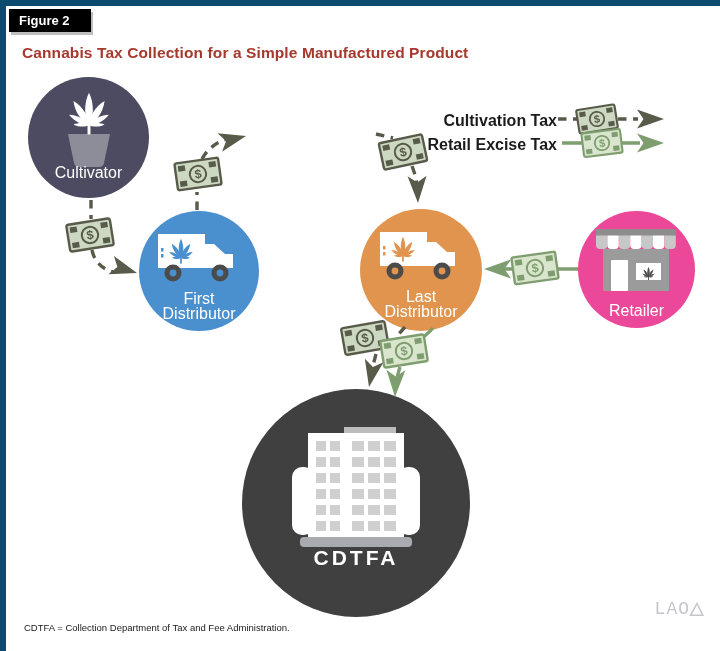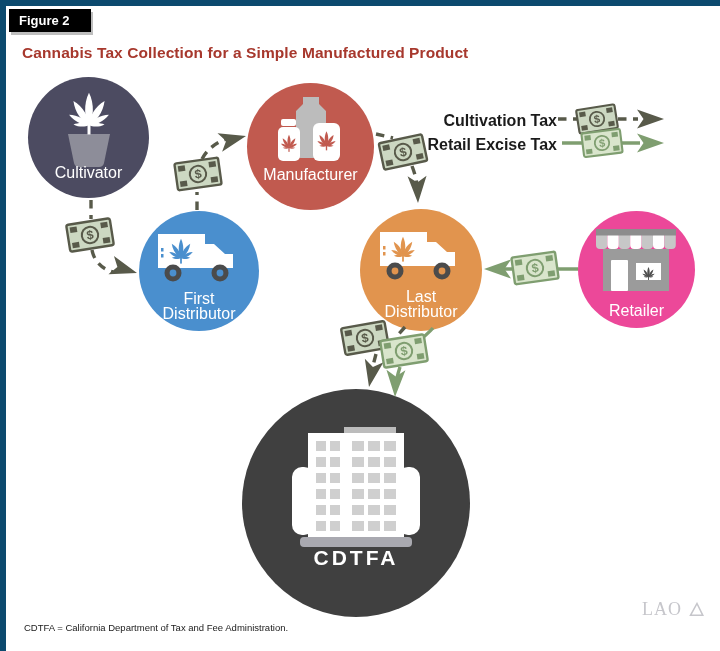--- a/index.html
+++ b/index.html
@@ -35,23 +35,22 @@
   #node-cdtfa .node-label{bottom:52px;font-size:21px;letter-spacing:3px;font-weight:600;}
   .legend-label{
     position:absolute;right:167px;text-align:center;font-size:16px;
     font-weight:bold;color:#1b1b1b;white-space:nowrap;
   }
   .footnote{
     position:absolute;left:18px;top:616px;font-size:9.5px;color:#1a1a1a;
   }
   .lao-logo{
     position:absolute;right:20px;top:593px;display:flex;align-items:center;
-    font-family:Liberation Serif, serif;font-size:18px;color:#c6c6cb;
+    font-family:Liberation Mono, monospace;font-size:18px;color:#c6c6cb;
     letter-spacing:1px;
-    gap:8px;
   }
   .icon-abs{position:absolute;}
 </style>
 </head>
 <body>
 
 <div class="canvas">
 
   <svg width="0" height="0" style="position:absolute" xmlns="http://www.w3.org/2000/svg" xmlns:xlink="http://www.w3.org/1999/xlink" aria-hidden="true">
     <defs>
@@ -92,31 +91,20 @@
   <h1 class="title">Cannabis Tax Collection for a Simple Manufactured Product</h1>
 
   <div class="node" id="node-cultivator">
     <svg class="icon-abs" style="left:0;top:0" width="121" height="121" xmlns="http://www.w3.org/2000/svg" xmlns:xlink="http://www.w3.org/1999/xlink">
       <path d="M40 57 L82 57 L76 86 Q75 90 71 90 L51 90 Q47 90 46 86 Z" fill="#8d8d99"></path>
       <use xlink:href="#leaf" href="#leaf" fill="#ffffff" transform="translate(61,48) scale(1.35)"></use>
     </svg>
     <div class="node-label" style="bottom:18px">Cultivator</div>
   </div>
 
-  <div class="node" id="node-manufacturer">
-    <svg class="icon-abs" style="left:24px;top:12px" width="80" height="80" xmlns="http://www.w3.org/2000/svg" xmlns:xlink="http://www.w3.org/1999/xlink">
-      <path d="M32 2 h16 v7 l7 7 v42 q0 5 -5 5 h-20 q-5 0 -5 -5 v-42 l7 -7 z" fill="#bcbcbc"></path>
-      <rect x="10" y="24" width="15" height="7" rx="2" fill="#fff"></rect>
-      <rect x="7" y="32" width="22" height="34" rx="5" fill="#fff"></rect>
-      <use xlink:href="#leaf" href="#leaf" fill="#c15a4f" transform="translate(18,53) scale(0.55)"></use>
-      <rect x="42" y="28" width="27" height="38" rx="6" fill="#fff"></rect>
-      <use xlink:href="#leaf" href="#leaf" fill="#c15a4f" transform="translate(55.5,51) scale(0.62)"></use>
-    </svg>
-    <div class="node-label" style="bottom:28px">Manufacturer</div>
-  </div>
 
   <div class="node" id="node-first-distributor">
     <svg class="icon-abs" style="left:18px;top:22px" width="84" height="50" xmlns="http://www.w3.org/2000/svg" xmlns:xlink="http://www.w3.org/1999/xlink">
       <rect x="1" y="1" width="47" height="34" fill="#fff"></rect>
       <rect x="4" y="15" width="2.5" height="3.5" fill="#4a8fce"></rect>
       <rect x="4" y="21" width="2.5" height="3.5" fill="#4a8fce"></rect>
       <use xlink:href="#leaf" href="#leaf" fill="#4a8fce" transform="translate(24,25) scale(0.8)"></use>
       <path d="M48 11 h9 l11 10 h8 v14 h-28 z" fill="#fff"></path>
       <circle cx="16" cy="40" r="8.5" fill="#4b4b4b"></circle>
         <circle cx="16" cy="40" r="3.4" fill="#4a8fce"></circle>
@@ -256,21 +244,21 @@
       <use xlink:href="#bill-cult" href="#bill-cult" transform="translate(359,332) rotate(-10)"></use>
     </g>
 
     <g>
       <path class="green" d="M427 322 C420 330 410 337 403 343 M394 361 C392 367 391 372 390 376"></path>
       <use xlink:href="#ah" href="#ah" fill="#7f9e70" transform="translate(389,391) rotate(92)"></use>
       <use xlink:href="#bill-ret" href="#bill-ret" transform="translate(398,345) rotate(-9)"></use>
     </g>
   </svg>
 
-  <div class="footnote">CDTFA = California Department of Tax and Fee Administration.</div>
+  <div class="footnote">CDTFA = Collection Department of Tax and Fee Administration.</div>
 
   <div class="lao-logo">
     <span>LAO</span>
     <svg width="15" height="15" viewBox="0 0 15 15" style="margin-left:-1px" xmlns="http://www.w3.org/2000/svg">
       <path d="M8 1.5 L13.8 13.3 H1.5 Z" fill="none" stroke="#c6c6cb" stroke-width="1.5"></path>
     </svg>
   </div>
 
 </div>
 

